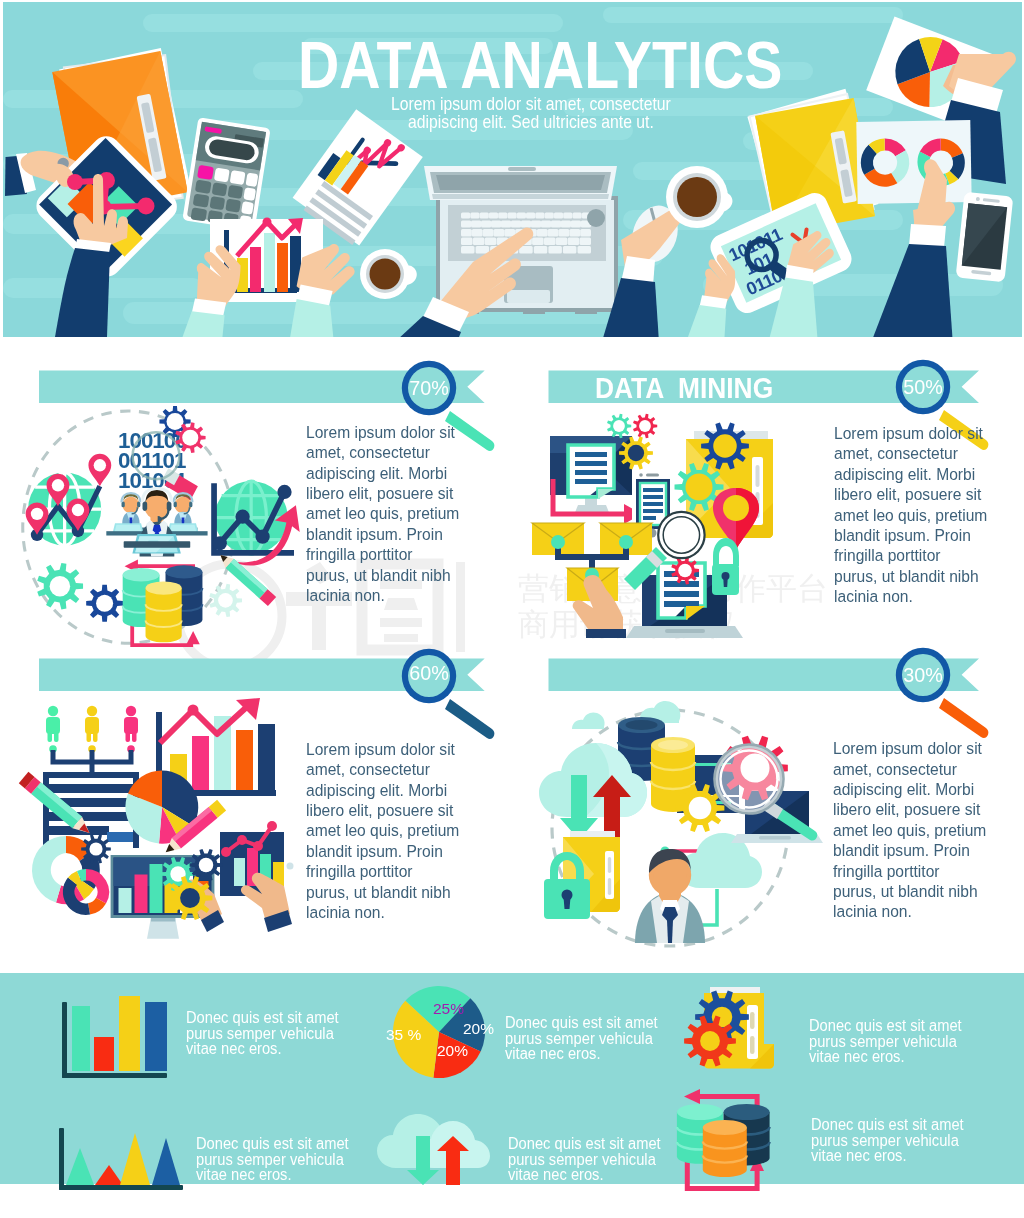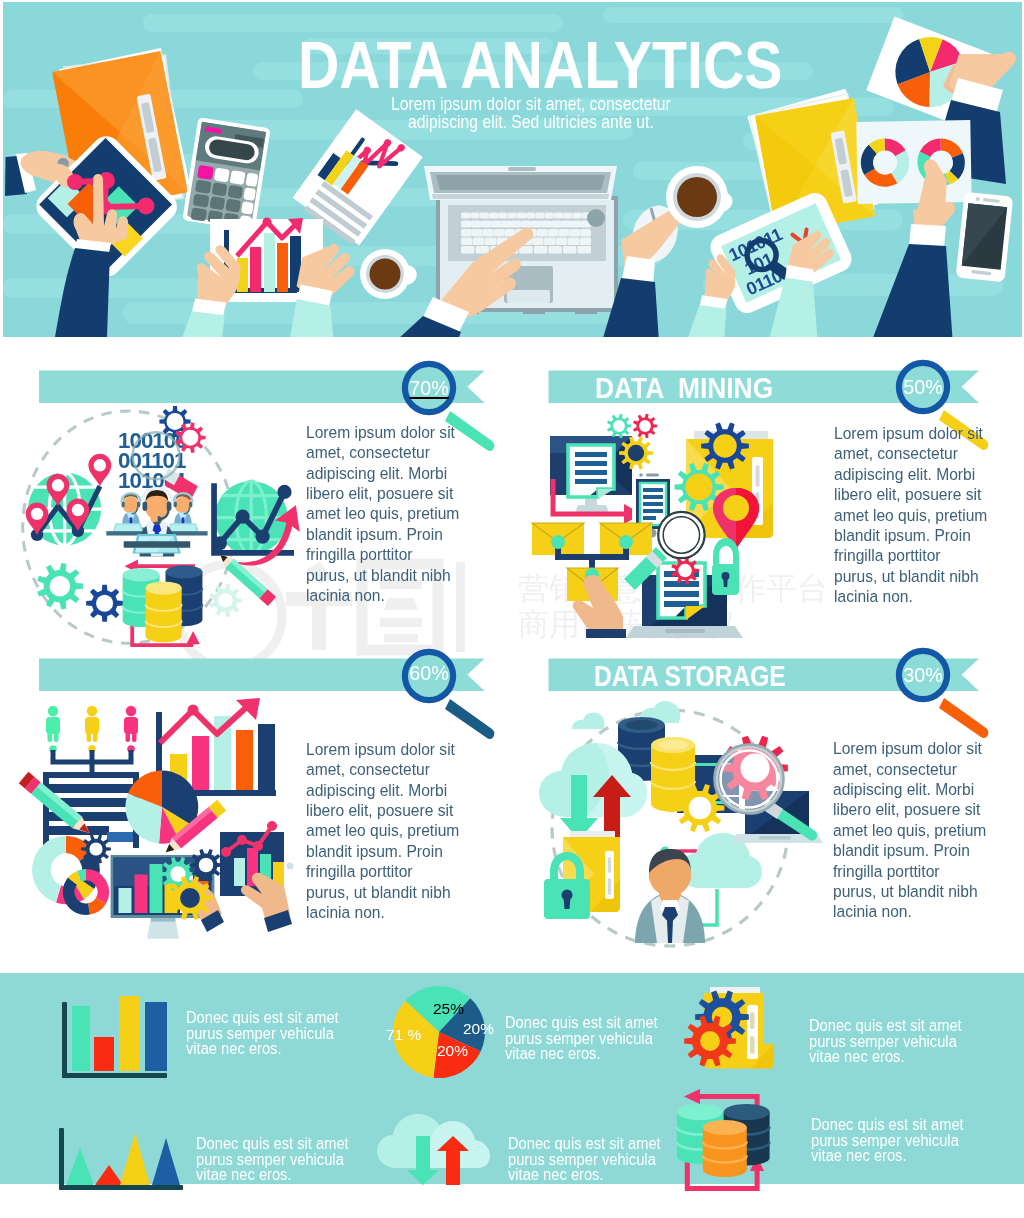--- a/index.html
+++ b/index.html
@@ -416,21 +416,21 @@
 
   <div class="abs" style="left:0;top:360px;width:512px;height:300px;">
     <svg width="512" height="70" viewBox="0 0 512 70" style="position:absolute;left:0;top:0;">
       <path d="M 39 10.4 L 484.7 10.4 L 467.3 26.7 L 484.7 43 L 39 43 Z" fill="#8edcd8"></path>
     </svg>
     <svg width="130" height="130" viewBox="0 0 130 130" style="position:absolute;left:384.3px;top:-17.2px;">
       <path d="M 66 68 L 108 98 C 113.5 102 108.5 111 103 107 L 61 78 Z" fill="#4ae3b5"></path>
       <circle cx="45" cy="45" r="27.2" fill="#1258a6"></circle>
       <circle cx="45" cy="45" r="21" fill="#8edcd8"></circle>
     </svg>
-    <div class="abs" style="left:384.3px;top:12.8px;width:90px;height:30px;text-decoration:underline;">
+    <div class="abs" style="left:384.3px;top:12.8px;width:90px;height:30px;">
       <div style="width:90px;text-align:center;font-family:'Liberation Sans',sans-serif;font-size:21px;line-height:30px;color:#fff;transform:scaleX(0.94);">70%</div>
     </div>
     <div class="abs body-text" style="left:305.8px;top:61.7px;width:185px;">
         <div>Lorem ipsum dolor sit</div>
         <div>amet, consectetur</div>
         <div>adipiscing elit. Morbi</div>
         <div>libero elit, posuere sit</div>
         <div>amet leo quis, pretium</div>
         <div>blandit ipsum. Proin</div>
         <div>fringilla porttitor</div>
@@ -985,23 +985,20 @@
             <circle r="44" fill="#1c3f72"></circle>
       </g>
     </svg>
       </div>
   </div>
 
   <div class="abs" style="left:512px;top:648px;width:512px;height:310px;">
     <svg width="512" height="70" viewBox="0 0 512 70" style="position:absolute;left:0;top:0;">
       <path d="M 36.5 10.4 L 467 10.4 L 449.6 26.7 L 467 43 L 36.5 43 Z" fill="#8edcd8"></path>
     </svg>
-    <div class="abs" style="left:82.4px;top:14px;width:360px;height:30px;">
-      <div style="transform:scaleX(0.848);transform-origin:left top;font-family:'Liberation Sans',sans-serif;font-weight:bold;font-size:29px;line-height:29px;color:#fff;white-space:nowrap;">DATA STORAGE</div>
-    </div>
     <svg width="130" height="130" viewBox="0 0 130 130" style="position:absolute;left:365.8px;top:-18.1px;">
       <path d="M 66 68 L 108 98 C 113.5 102 108.5 111 103 107 L 61 78 Z" fill="#f95e09"></path>
       <circle cx="45" cy="45" r="27.2" fill="#1258a6"></circle>
       <circle cx="45" cy="45" r="21" fill="#8edcd8"></circle>
     </svg>
     <div class="abs" style="left:365.8px;top:11.9px;width:90px;height:30px;">
       <div style="width:90px;text-align:center;font-family:'Liberation Sans',sans-serif;font-size:21px;line-height:30px;color:#fff;transform:scaleX(0.94);">30%</div>
     </div>
     <div class="abs body-text" style="left:320.9px;top:90.1px;width:185px;">
         <div>Lorem ipsum dolor sit</div>
@@ -1149,24 +1146,24 @@
     <div class="abs" style="left:387px;top:7px;width:320px;height:105px;">
       <svg width="104" height="104" viewBox="0 0 104 104" style="position:absolute;left:0;top:0;">
         <g id="footerPie" transform="translate(52 52)">
             <path d="M 0 0 L -33.64 -31.37 A 46 46 0 0 1 31.37 -33.64 Z" fill="#4ae3b5"></path>
             <path d="M 0 0 L 31.37 -33.64 A 46 46 0 0 1 41.69 19.44 Z" fill="#1d5b89"></path>
             <path d="M 0 0 L 41.69 19.44 A 46 46 0 0 1 -5.61 45.66 Z" fill="#f92c12"></path>
             <path d="M 0 0 L -5.61 45.66 A 46 46 0 0 1 -33.64 -31.37 Z" fill="#f5d017"></path>
           </g>
       </svg>
       <div class="abs pielbl-wrap" style="left:0;top:0;width:112px;height:100px;">
-        <div style="position:absolute;left:46px;top:20px;font-family:'Liberation Sans',sans-serif;font-size:15.5px;color:#000000;">25%</div>
+        <div style="position:absolute;left:46px;top:20px;font-family:'Liberation Sans',sans-serif;font-size:15.5px;color:#a21caf;">25%</div>
         <div style="position:absolute;left:76px;top:40px;font-family:'Liberation Sans',sans-serif;font-size:15.5px;color:#fff;">20%</div>
         <div style="position:absolute;left:50px;top:62px;font-family:'Liberation Sans',sans-serif;font-size:15.5px;color:#fff;">20%</div>
-        <div style="position:absolute;left:-1px;top:46px;font-family:'Liberation Sans',sans-serif;font-size:15.5px;color:#fff;">71 %</div>
+        <div style="position:absolute;left:-1px;top:46px;font-family:'Liberation Sans',sans-serif;font-size:15.5px;color:#fff;">35 %</div>
       </div>
       <div class="foot-text" style="position:absolute;left:118px;top:35px;width:160px;">
           <div>Donec quis est sit amet</div>
           <div>purus semper vehicula</div>
           <div>vitae nec eros.</div>
         </div>
     </div>
 
     <div class="abs" style="left:690px;top:14px;width:330px;height:100px;">
       <svg width="90" height="88" viewBox="0 0 90 88" style="position:absolute;left:0;top:0;">

